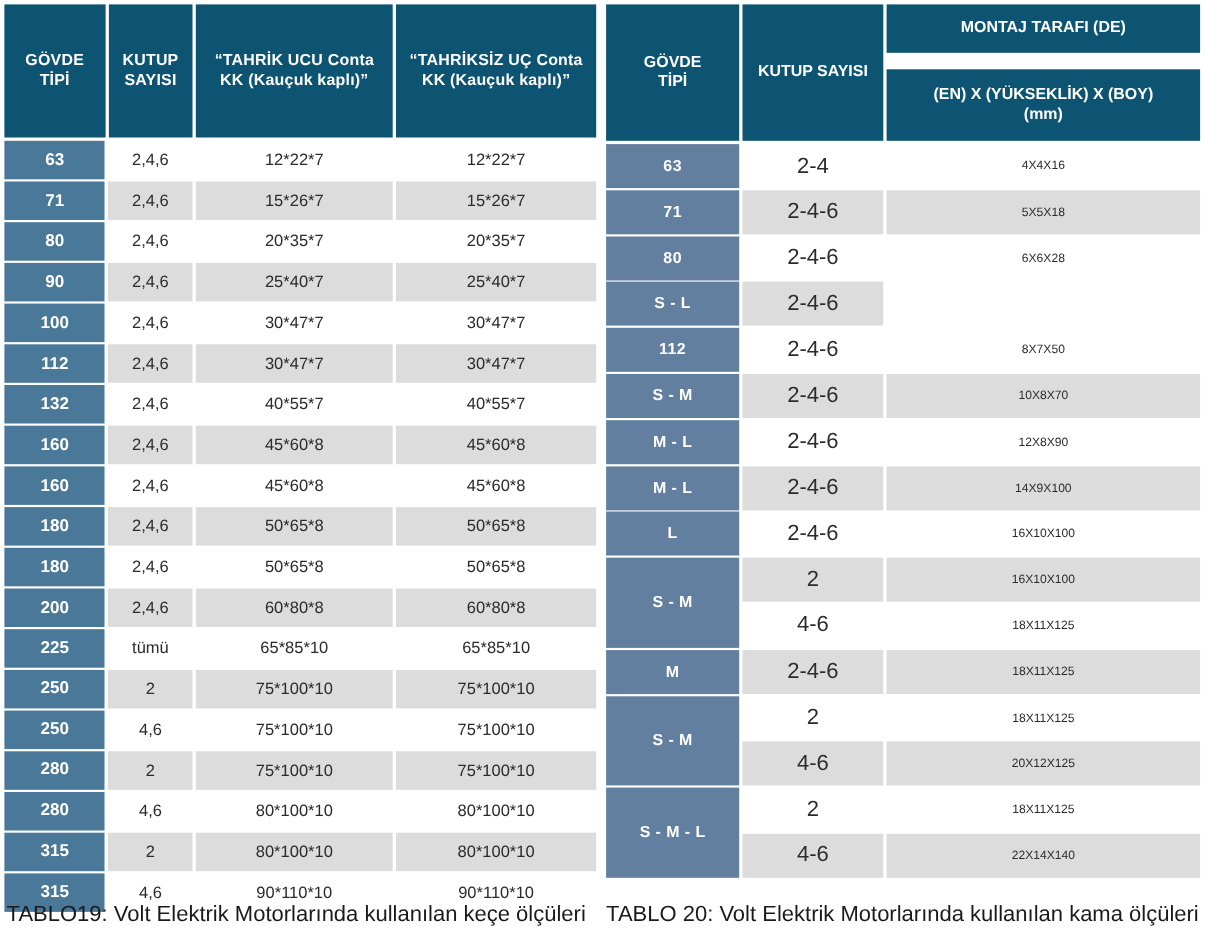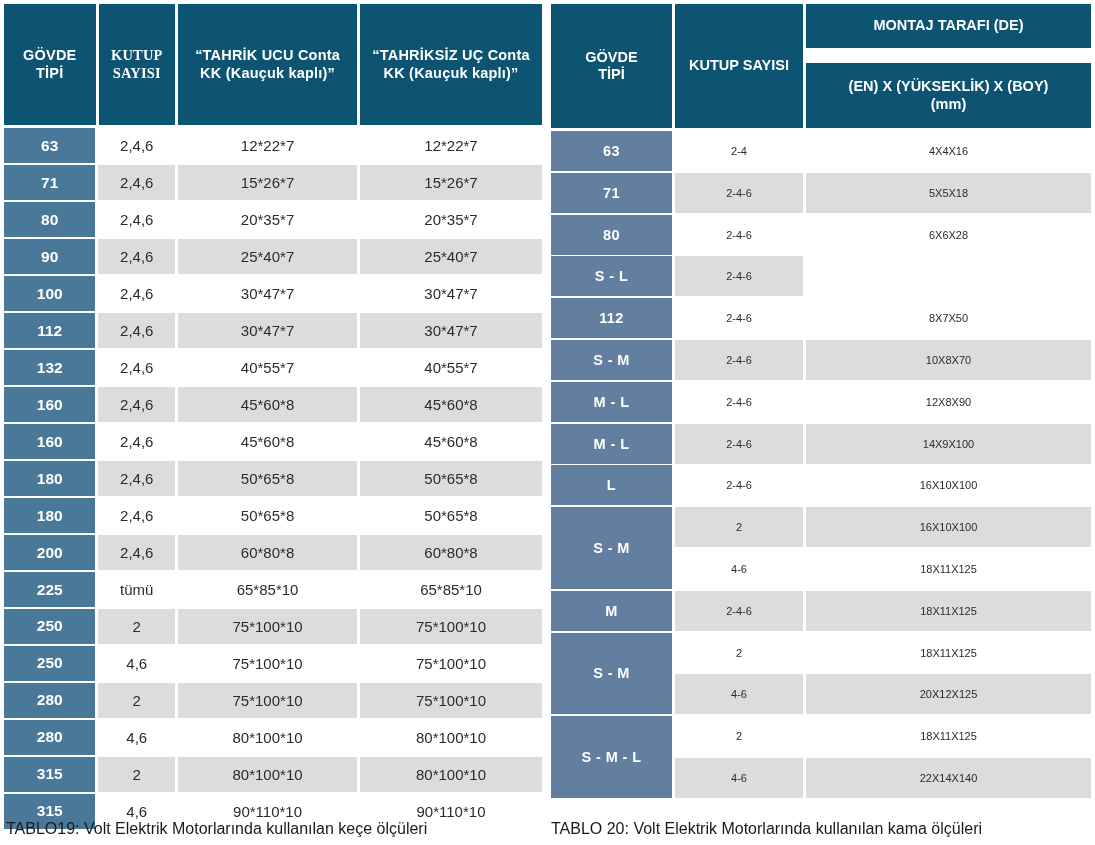--- a/index.html
+++ b/index.html
@@ -44,21 +44,21 @@
     justify-content: center;
     text-align: center;
     font-weight: bold;
     font-size: 14.5px;
     line-height: 1.18;
     letter-spacing: .2px;
     box-sizing: border-box;
     padding: 0 5px;
   }
   .lt-head .hc.c1 { width: 92px; }
-  .lt-head .hc.c2 { width: 77px; font-family: Liberation Serif, serif; }
+  .lt-head .hc.c2 { width: 77px; }
   .lt-head .hc.c3 { width: 180px; }
   .lt-head .hc.c4 { width: 183px; }
 
   .lt-body { margin-top: 3px; }
   .lt-row {
     display: flex;
     height: 35.4px;
     gap: 3px;
     margin-bottom: 1.6px;
   }
@@ -148,40 +148,40 @@
   .rt-subrow {
     display: flex;
     gap: 3px;
     height: 40px;
   }
   .rt-subrow .sc2 {
     width: 128px;
     display: flex;
     align-items: center;
     justify-content: center;
-    font-size: 11px;
+    font-size: 20px;
     color: #2b2b2b;
     box-sizing: border-box;
   }
   .rt-subrow .sc3 {
     width: 285px;
     display: flex;
     align-items: center;
     justify-content: center;
     font-size: 11px;
     color: #2b2b2b;
     box-sizing: border-box;
   }
   .rt-subrow.odd .sc2, .rt-subrow.odd .sc3 { background: #dcdcdc; }
   .rt-subrow.even .sc2, .rt-subrow.even .sc3 { background: #ffffff; }
 
   
   .caption {
     position: absolute;
-    font-size: 16px;
+    font-size: 20px;
     color: #1a1a1a;
     white-space: nowrap;
   }
   #caption-left  { left: 6px;   top: 820px; }
   #caption-right { left: 551px; top: 820px; }
 </style>
 </head>
 <body>
 
 <div class="page">

